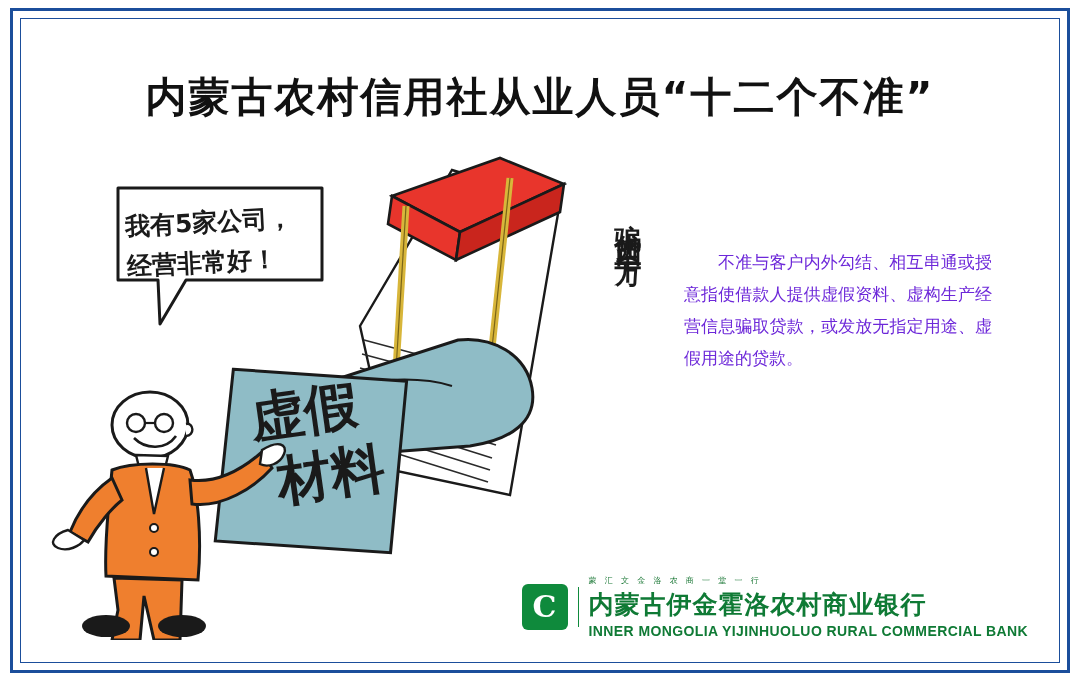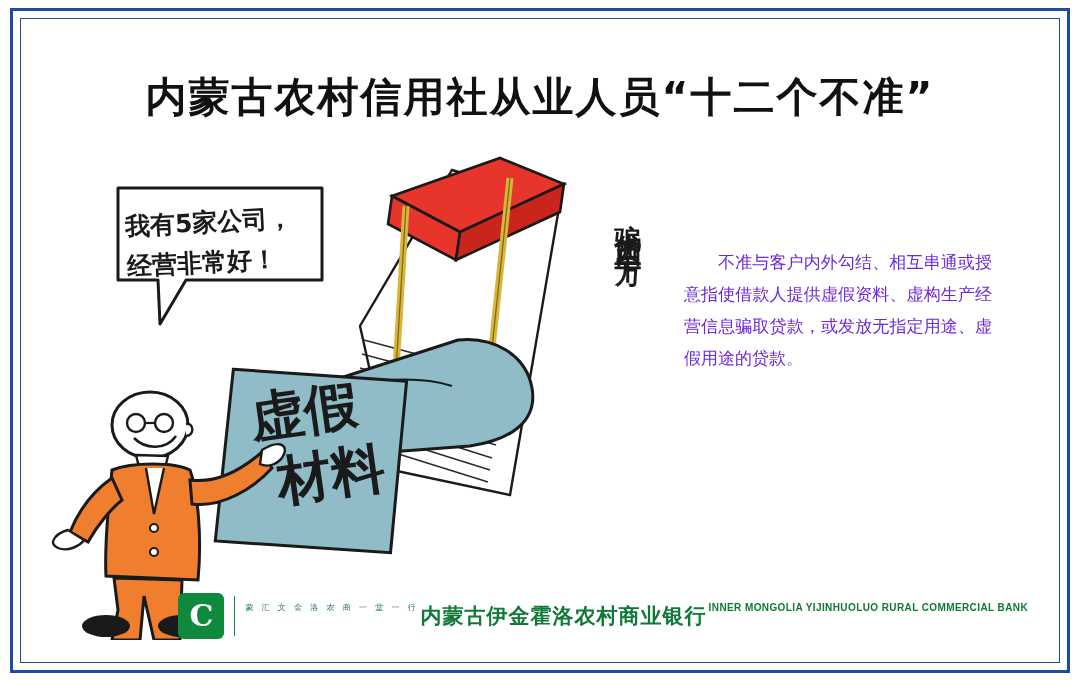--- a/index.html
+++ b/index.html
@@ -119,37 +119,37 @@
     position: absolute;
     left: 50%;
     top: 50%;
     transform: translate(-50%, -50%);
     color: #ffffff;
     font-size: 30px;
     font-weight: bold;
     font-family: "DejaVu Serif", serif;
     line-height: 1;
   }
-  #logo .words { display: flex; flex-direction: row; gap: 2px; }
+  #logo .words { display: flex; flex-direction: column; gap: 2px; }
   #logo .words .tiny {
     font-size: 8px;
     color: #1f7a39;
     letter-spacing: 3px;
     white-space: nowrap;
   }
   #logo .words .cn {
-    font-size: 21px;
+    font-size: 25px;
     font-weight: bold;
     color: #0f7a35;
     letter-spacing: 1px;
     white-space: nowrap;
     font-family: "DejaVu Sans", "Liberation Sans", sans-serif;
   }
   #logo .words .en {
-    font-size: 10px;
+    font-size: 14px;
     font-weight: bold;
     color: #0f7a35;
     letter-spacing: 0.4px;
     white-space: nowrap;
   }
   #logo .sep {
     width: 1px;
     height: 40px;
     background: #0f8a3c;
   }

